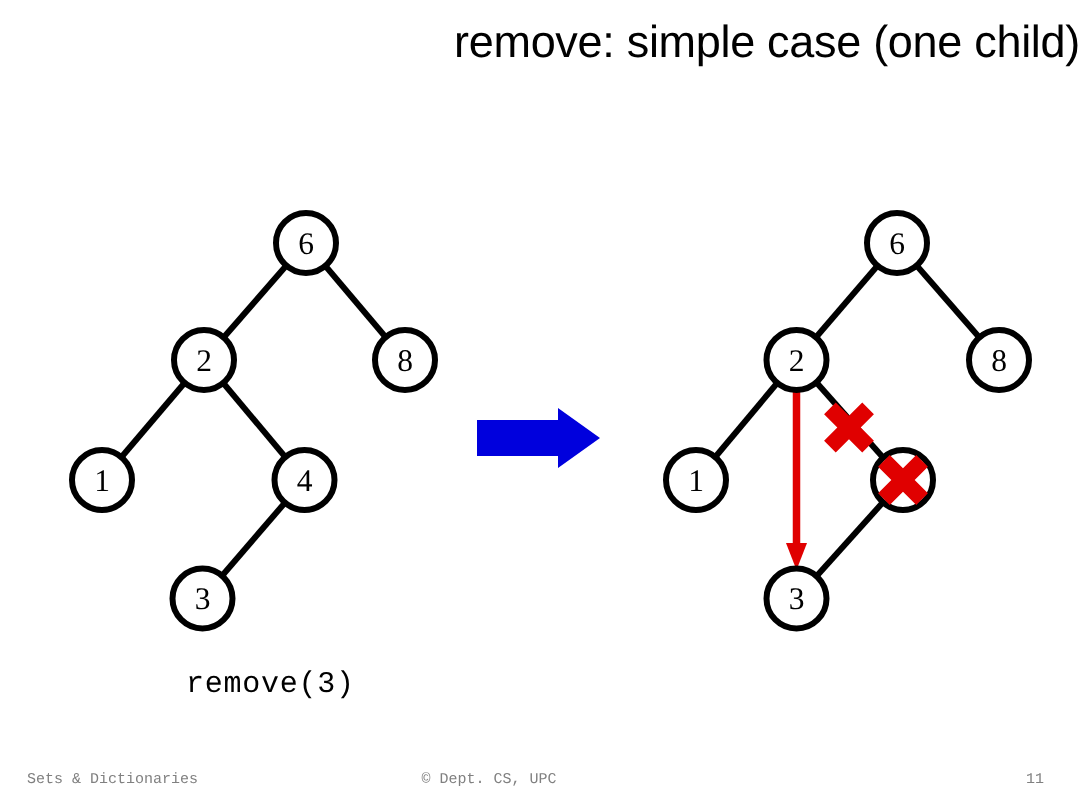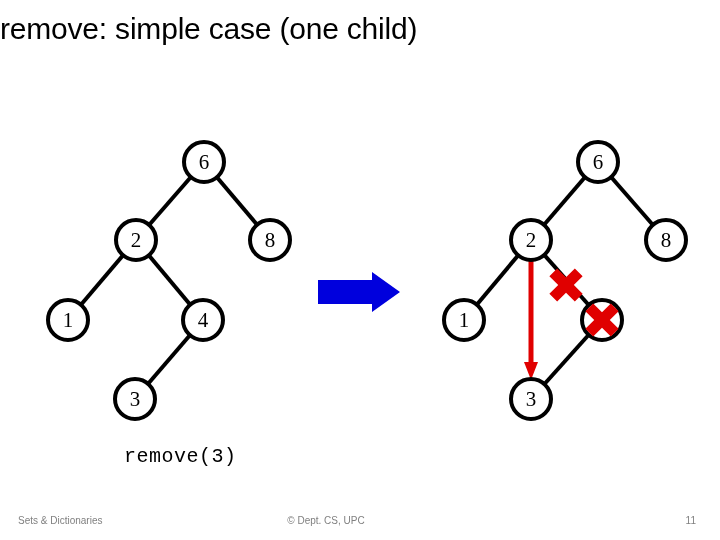--- a/index.html
+++ b/index.html
@@ -13,21 +13,21 @@
     height: 540px;
     background: #ffffff;
     overflow: hidden;
     font-family: "Liberation Sans", sans-serif;
   }
   #slide-title {
     position: absolute;
     left: 0;
     top: 12px;
     width: 720px;
-    text-align: left;
+    text-align: right;
     font-family: "Liberation Sans", sans-serif;
     font-size: 30px;
     font-weight: 400;
     color: #000000;
     letter-spacing: -0.2px;
     white-space: nowrap;
   }
   .tree-svg {
     position: absolute;
     left: 0;
@@ -45,21 +45,21 @@
     position: absolute;
     left: 124px;
     top: 445px;
     font-family: "Liberation Mono", monospace;
     font-size: 20px;
     color: #000000;
     letter-spacing: 0.5px;
   }
   .footer-text {
     position: absolute;
-    font-family: Liberation Sans, sans-serif;
+    font-family: Liberation Mono, monospace;
     font-size: 10px;
     color: #808080;
     white-space: nowrap;
   }
   #footer-left  { left: 18px;  top: 515px; }
   #footer-center{ left: 0;     top: 515px; width: 652px; text-align: center; }
   #footer-right { right: 24px; top: 515px; margin-left: 21px; }
 </style>
 </head>
 <body>

